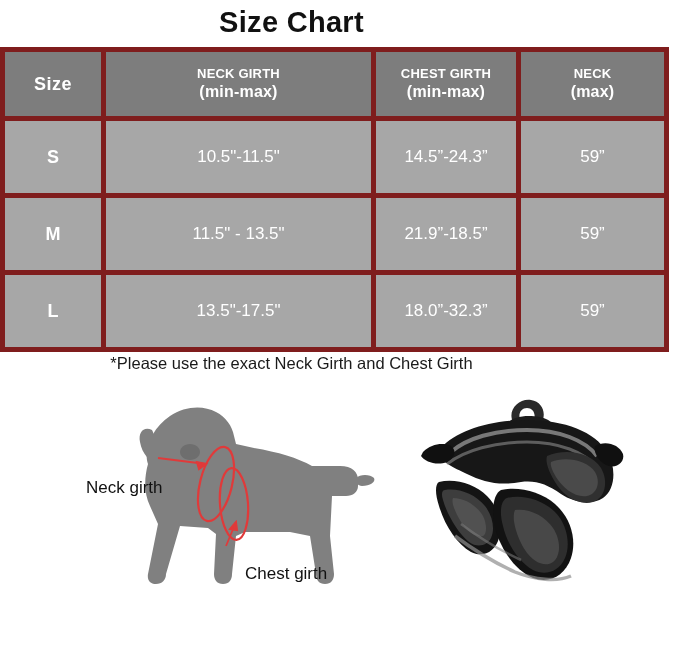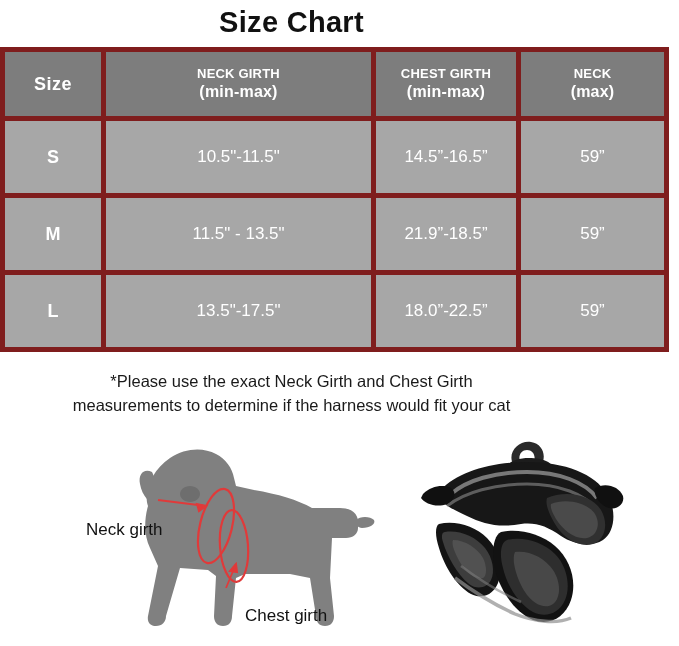--- a/index.html
+++ b/index.html
@@ -72,21 +72,20 @@
   .col-size { width: 101px; }
   .col-neck { width: 270px; }
   .col-chest { width: 145px; }
   .col-leash { width: 148px; }
 
   .note {
     text-align: center;
     font-size: 16.5px;
     color: #1a1a1a;
     line-height: 1.45;
-    margin-top: 18px;
     padding: 0 40px;
   }
   .note .line { display: block; }
 
   .figures {
     position: relative;
     width: 679px;
     height: 215px;
     margin-top: 10px;
   }
@@ -148,41 +147,40 @@
         <th>
           <span>NECK</span>
           <span class="sub">(max)</span>
         </th>
       </tr>
     </thead>
     <tbody>
       <tr>
         <td class="size-cell">S</td>
         <td>10.5"-11.5"</td>
-        <td>14.5”-16.5”</td>
+        <td>14.5”-24.3”</td>
         <td>59”</td>
       </tr>
       <tr>
         <td class="size-cell">M</td>
         <td>11.5" - 13.5"</td>
         <td>21.9”-18.5”</td>
         <td>59”</td>
       </tr>
       <tr>
         <td class="size-cell">L</td>
         <td>13.5"-17.5"</td>
-        <td>18.0”-22.5”</td>
+        <td>18.0”-32.3”</td>
         <td>59”</td>
       </tr>
     </tbody>
   </table>
 
   <div class="note">
     <span class="line">*Please use the exact Neck Girth and Chest Girth</span>
-    <span class="line">measurements to determine if the harness would fit your cat</span>
   </div>
 
   <div class="figures">
 
     <div class="dog-wrap">
       <svg width="350" height="215" viewBox="0 0 350 215">
         <g fill="#808080">
           <path d="M108,78 C103,64 112,42 130,30 C145,20 163,19 176,26 C186,31 192,40 194,50
                    L196,58 L214,62 C238,66 258,72 272,80
                    L300,80 C312,80 318,86 318,94 L318,100

